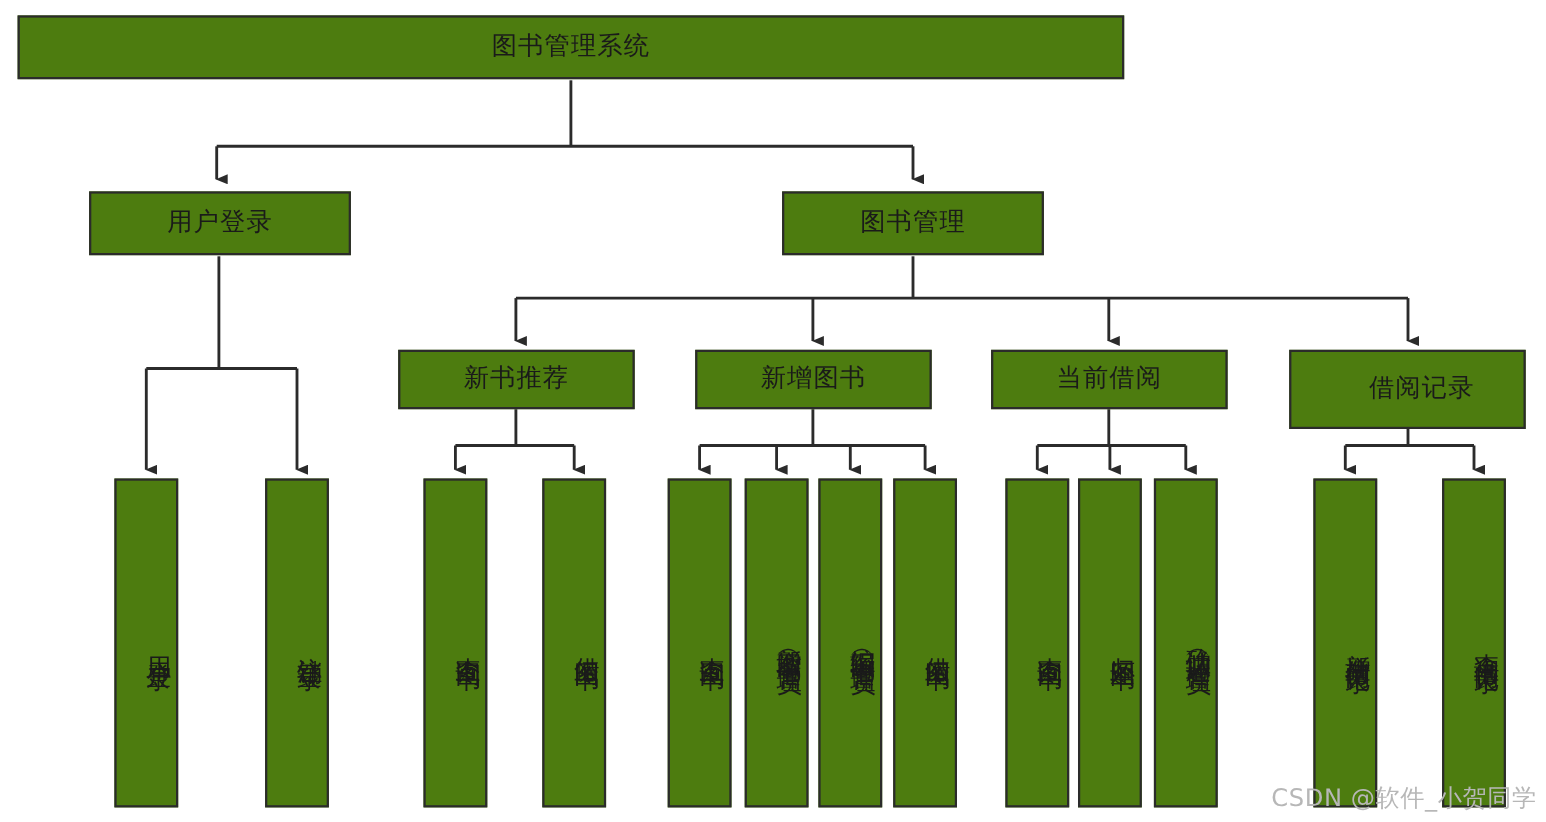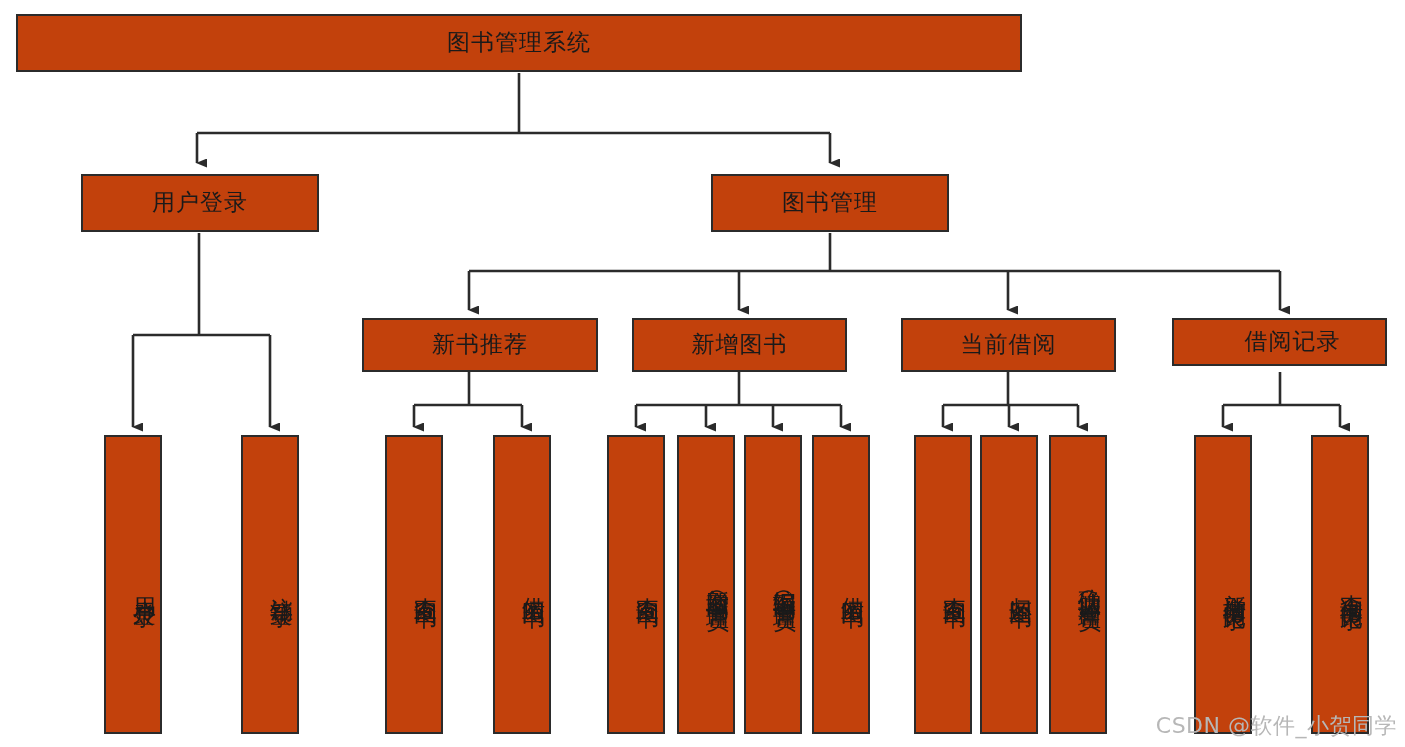--- a/index.html
+++ b/index.html
@@ -21,27 +21,26 @@
   #diagram-svg {
     position: absolute;
     left: 0;
     top: 0;
     width: 1405px;
     height: 747px;
   }
   .node-box {
     position: absolute;
     box-sizing: border-box;
-    background: #c2410c;
+    background: #4d7c0f;
     border: 2.5px solid #2b2b2b;
     display: flex;
     align-items: center;
     justify-content: center;
     color: #1a1a1a;
-    font-family: Liberation Serif, serif;
   }
   .node-box.horiz {
     font-size: 23px;
     letter-spacing: 1px;
     line-height: 1.2;
   }
   .node-box.vert {
     font-size: 23px;
     writing-mode: vertical-rl;
     text-orientation: upright;
@@ -135,33 +134,33 @@
   </div>
 
   <div class="node-box horiz" style="left:81px; top:174px; width:238px; height:58px;">
     <span class="node-label">用户登录</span>
   </div>
 
   <div class="node-box horiz" style="left:711px; top:174px; width:238px; height:58px;">
     <span class="node-label">图书管理</span>
   </div>
 
-  <div class="node-box horiz" style="left:362px; top:318px; width:236px; height:54px;text-align:right;">
+  <div class="node-box horiz" style="left:362px; top:318px; width:215px; height:54px;text-align:right;">
     <span class="node-label">新书推荐</span>
   </div>
 
   <div class="node-box horiz" style="left:632px; top:318px; width:215px; height:54px;">
     <span class="node-label">新增图书</span>
   </div>
 
   <div class="node-box horiz" style="left:901px; top:318px; width:215px; height:54px;">
     <span class="node-label">当前借阅</span>
   </div>
 
-  <div class="node-box horiz" style="left:1172px; top:318px; width:215px; height:48px;padding-left:26px;">
+  <div class="node-box horiz" style="left:1172px; top:318px; width:215px; height:72px;padding-left:26px;">
     <span class="node-label">借阅记录</span>
   </div>
 
   <div class="node-box vert" style="left:104px; top:435px; width:58px; height:299px;">
     <span class="vtext">用户登录</span>
   </div>
 
   <div class="node-box vert" style="left:241px; top:435px; width:58px; height:299px;">
     <span class="vtext">注销登录</span>
   </div>

